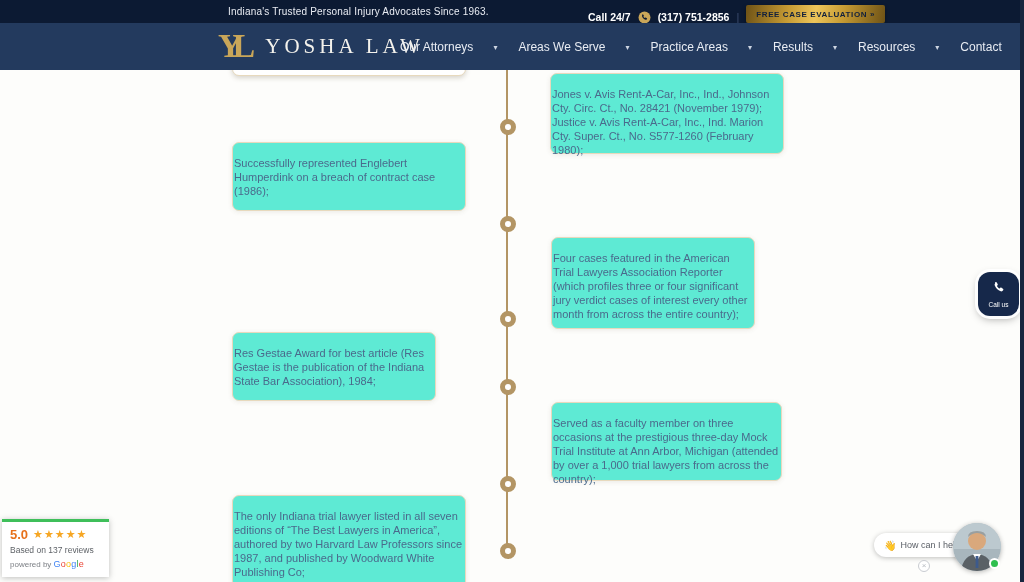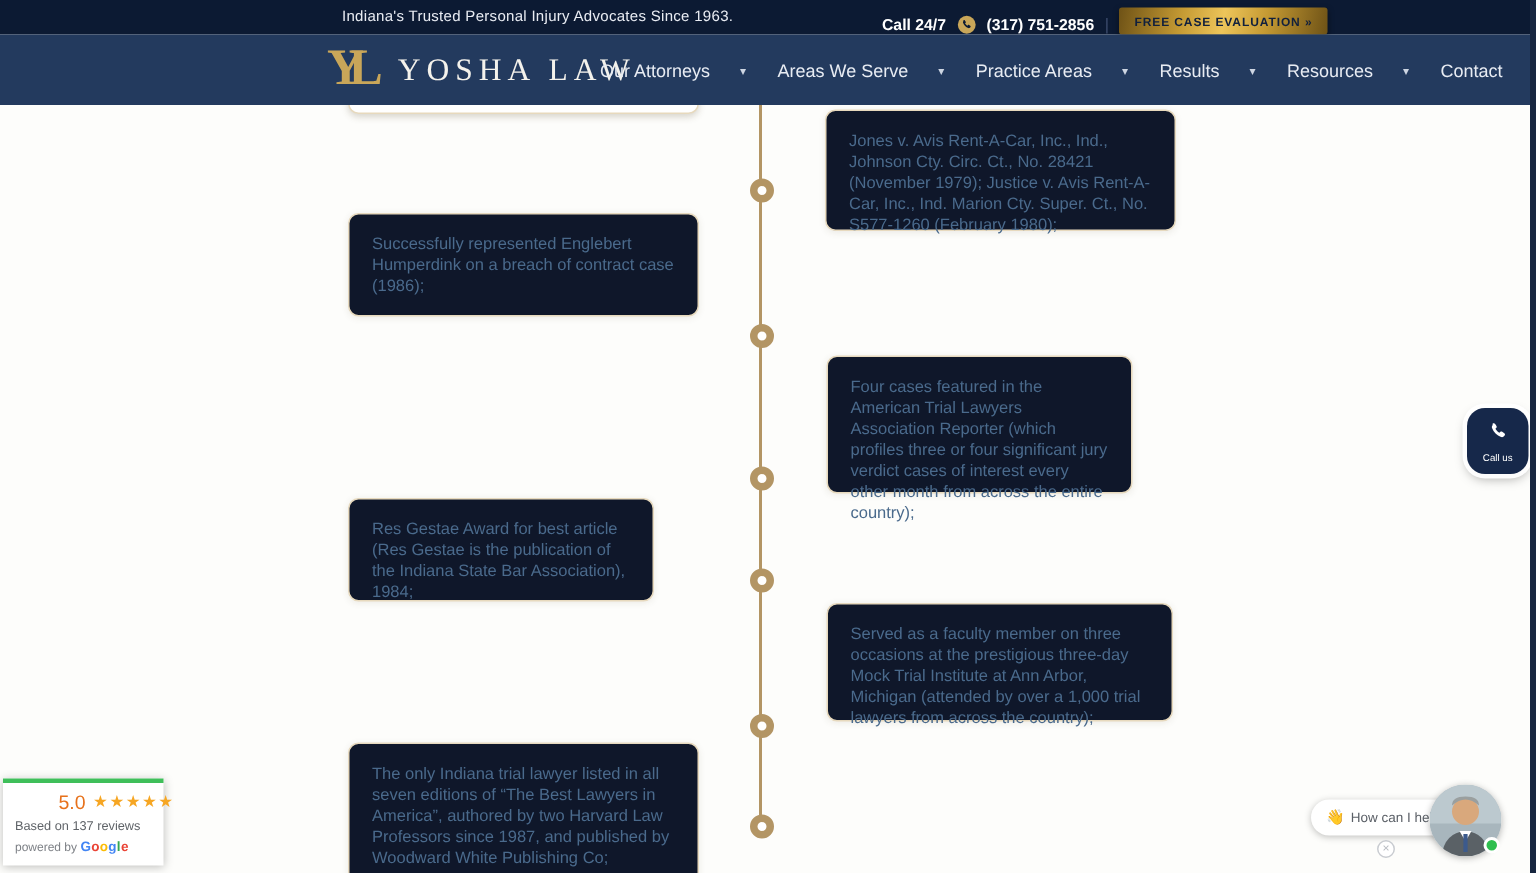--- a/index.html
+++ b/index.html
@@ -26,41 +26,41 @@
   .logo-text { font-family:"Liberation Serif", serif; font-size:21px; color:#f4f2ec; letter-spacing:4px; margin-left:6px; }
   .nav-menu { position:absolute; left:400px; top:0; height:47px; display:flex; align-items:center; gap:21px; }
   .nav-item { display:flex; align-items:center; gap:20px; color:#e8ecf3; font-size:12px; cursor:pointer; white-space:nowrap; }
   .nav-caret { font-size:8px; color:#cdd5e2; position:relative; top:1px; }
   .nav-search { margin-left:4px; cursor:pointer; display:flex; align-items:center; }
 
   
   .timeline-line { position:absolute; left:506px; top:70px; width:2px; height:482px; background:#b39564; z-index:1; }
   .timeline-dot { position:absolute; left:500px; width:16px; height:16px; border-radius:50%;
     background:#ffffff; border:5px solid #b39564; z-index:2; }
-  .tcard { position:absolute; background:#0f172a; border:1px solid #e7d9bd; border-radius:7px;
-    padding:13px 15px; font-size:11px; line-height:14px; color:#4a6a8c; z-index:3;
+  .tcard { position:absolute; background:#5eead4; border:1px solid #e7d9bd; border-radius:7px;
+    padding:13px 1px; font-size:11px; line-height:14px; color:#4a6a8c; z-index:3;
     box-shadow:0 1px 5px rgba(80,70,40,.10); }
   .tcard-partial { position:absolute; left:232px; top:26px; width:234px; height:50px; background:#fff;
     border:1px solid #e7d9bd; border-radius:7px; box-shadow:0 2px 5px rgba(80,70,40,.22); z-index:3; }
   .tc1 { left:550px; top:73px;  width:234px; height:81px; }
   .tc2 { left:232px; top:142px; width:234px; height:69px; }
   .tc3 { left:551px; top:237px; width:204px; height:92px; }
   .tc4 { left:232px; top:332px; width:204px; height:69px; }
   .tc5 { left:551px; top:402px; width:231px; height:79px; }
   .tc6 { left:232px; top:495px; width:234px; height:112px; }
 
   
   .greviews { position:absolute; left:2px; top:519px; width:107px; height:58px; background:#ffffff;
     border-top:3px solid #3fbf5a; box-shadow:0 1px 6px rgba(0,0,0,.25); z-index:15; padding:5px 8px; }
   .grating-row { display:flex; align-items:center; gap:5px; }
-  .grating { color:#e7711b; font-size:13px; font-weight:normal;margin-left:29px; }
+  .grating { color:#e7711b; font-size:13px; font-weight:bold; }
   .gstars { color:#f6a623; font-size:11px; letter-spacing:1px; }
   .greviews-sub { color:#5f6368; font-size:8.5px; margin-top:3px; }
   .gpowered { color:#7d8086; font-size:8px; margin-top:4px; }
-  .gbrand { font-size:9px; font-weight:bold; letter-spacing:.2px;margin-top:22px; }
+  .gbrand { font-size:9px; font-weight:normal; letter-spacing:.2px;margin-top:22px; }
   .g-b{color:#4285F4}.g-r{color:#EA4335}.g-y{color:#FBBC05}.g-g{color:#34A853}
 
   
   .call-fab { position:absolute; left:978px; top:272px; width:41px; height:44px; background:#16284a;
     border-radius:12px; z-index:15; display:flex; flex-direction:column; align-items:center; justify-content:center;
     gap:2px; cursor:pointer; box-shadow:0 0 0 3px rgba(255,255,255,.95), 0 3px 8px rgba(0,0,0,.35); }
   .call-fab-label { color:#ffffff; font-size:6.5px; }
 
   
   .chat-bubble { position:absolute; left:874px; top:533px; height:24px; background:#ffffff; border-radius:12px;

